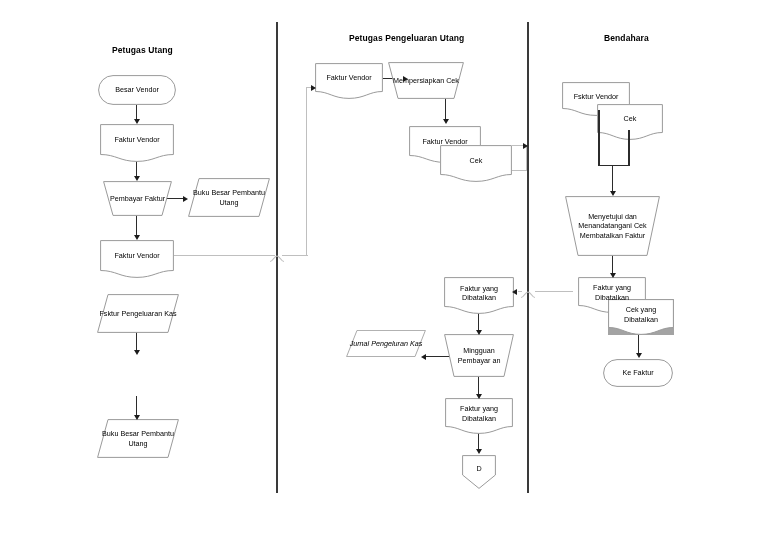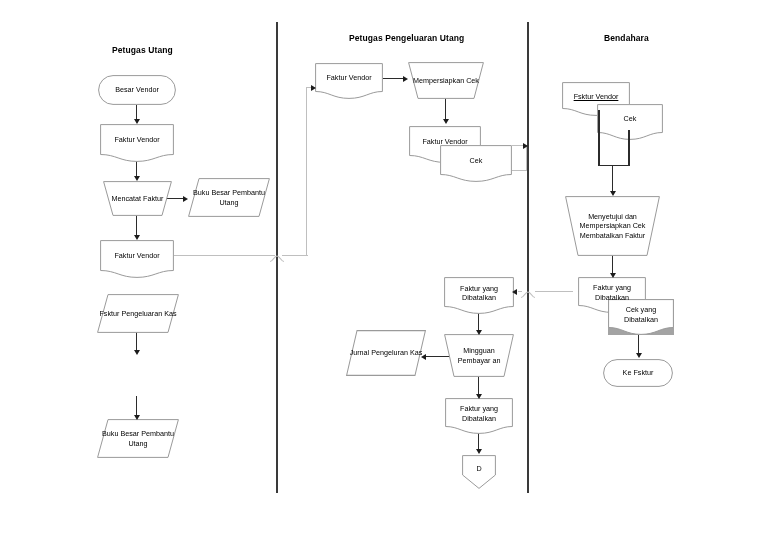--- a/index.html
+++ b/index.html
@@ -47,21 +47,21 @@
     <span class="lbl" style="margin-top:-6px;">Faktur Vendor</span>
   </div>
 
   <div class="conn dark" style="left:136px;top:155px;width:1.4px;height:24px;"></div>
   <div class="arrow down" style="left:133.5px;top:176px;"></div>
 
   <div class="node" style="left:103px;top:181px;width:69px;height:35px;">
     <svg viewBox="0 0 69 35" preserveAspectRatio="none">
       <path d="M0.6,0.6 L68.4,0.6 L59,34.4 L10,34.4 Z" fill="#fff" stroke="#9a9a9a" stroke-width="1"></path>
     </svg>
-    <span class="lbl">Mencatat Faktur</span>
+    <span class="lbl">Pembayar Faktur</span>
   </div>
 
   <div class="conn dark" style="left:160px;top:198px;width:25px;height:1.4px;"></div>
   <div class="arrow right" style="left:183px;top:195.5px;"></div>
 
   <div class="node" style="left:188px;top:178px;width:82px;height:39px;">
     <svg viewBox="0 0 82 39" preserveAspectRatio="none">
       <path d="M11,0.6 L81.4,0.6 L71,38.4 L0.6,38.4 Z" fill="#fff" stroke="#9a9a9a" stroke-width="1"></path>
     </svg>
     <span class="lbl">Buku Besar Pembantu Utang</span>
@@ -112,21 +112,21 @@
   <div class="node" style="left:315px;top:63px;width:68px;height:36px;">
     <svg viewBox="0 0 68 36" preserveAspectRatio="none">
       <path d="M0.6,0.6 L67.4,0.6 L67.4,28.5 C54,28.5 50,35.4 34,35.4 C18,35.4 14,28.5 0.6,28.5 Z" fill="#fff" stroke="#9a9a9a" stroke-width="1"></path>
     </svg>
     <span class="lbl" style="margin-top:-6px;">Faktur Vendor</span>
   </div>
 
   <div class="conn dark" style="left:383px;top:78px;width:22px;height:1.4px;"></div>
   <div class="arrow right" style="left:403px;top:75.5px;"></div>
 
-  <div class="node" style="left:408px;top:62px;width:76px;height:37px;">
+  <div class="node" style="left:388px;top:62px;width:76px;height:37px;">
     <svg viewBox="0 0 76 37" preserveAspectRatio="none">
       <path d="M0.6,0.6 L75.4,0.6 L66,36.4 L10,36.4 Z" fill="#fff" stroke="#9a9a9a" stroke-width="1"></path>
     </svg>
     <span class="lbl">Mempersiapkan Cek</span>
   </div>
 
   <div class="conn dark" style="left:445px;top:98px;width:1.4px;height:24px;"></div>
   <div class="arrow down" style="left:442.5px;top:119px;"></div>
 
   <div class="node" style="left:409px;top:126px;width:72px;height:37px;">
@@ -161,21 +161,21 @@
   <div class="node" style="left:444px;top:334px;width:70px;height:43px;">
     <svg viewBox="0 0 70 43" preserveAspectRatio="none">
       <path d="M0.6,0.6 L69.4,0.6 L60,42.4 L10,42.4 Z" fill="#fff" stroke="#9a9a9a" stroke-width="1"></path>
     </svg>
     <span class="lbl">Mingguan Pembayar an</span>
   </div>
 
   <div class="conn dark" style="left:425px;top:356px;width:24px;height:1.4px;"></div>
   <div class="arrow left" style="left:421px;top:353.5px;"></div>
 
-  <div class="node" style="left:346px;top:330px;width:80px;height:46px;">
+  <div class="node" style="left:346px;top:330px;width:80px;height:27px;font-style:italic;">
     <svg viewBox="0 0 80 39" preserveAspectRatio="none">
       <path d="M11,0.6 L79.4,0.6 L69,38.4 L0.6,38.4 Z" fill="#fff" stroke="#9a9a9a" stroke-width="1"></path>
     </svg>
     <span class="lbl">Jurnal Pengeluran Kas</span>
   </div>
 
   <div class="conn dark" style="left:478px;top:376px;width:1.4px;height:21px;"></div>
   <div class="arrow down" style="left:475.5px;top:394px;"></div>
 
   <div class="node" style="left:445px;top:398px;width:68px;height:36px;">
@@ -192,41 +192,41 @@
     <svg viewBox="0 0 34 34" preserveAspectRatio="none">
       <path d="M0.6,0.6 L33.4,0.6 L33.4,20 L17,33.4 L0.6,20 Z" fill="#fff" stroke="#9a9a9a" stroke-width="1"></path>
     </svg>
     <span class="lbl" style="margin-top:-7px;">D</span>
   </div>
 
   <div class="node" style="left:562px;top:82px;width:68px;height:34px;">
     <svg viewBox="0 0 68 34" preserveAspectRatio="none">
       <path d="M0.6,0.6 L67.4,0.6 L67.4,26.5 C54,26.5 50,33.4 34,33.4 C18,33.4 14,26.5 0.6,26.5 Z" fill="#fff" stroke="#9a9a9a" stroke-width="1"></path>
     </svg>
-    <span class="lbl" style="margin-top:-5px;text-decoration:underline;">Fsktur Vendor</span>
+    <span class="lbl" style="margin-top:-5px;">Fsktur Vendor</span>
   </div>
 
   <div class="node" style="left:597px;top:104px;width:66px;height:36px;background:#fff;z-index:2;">
     <svg viewBox="0 0 66 36" preserveAspectRatio="none">
       <path d="M0.6,0.6 L65.4,0.6 L65.4,28.5 C52,28.5 48,35.4 33,35.4 C18,35.4 14,28.5 0.6,28.5 Z" fill="#fff" stroke="#9a9a9a" stroke-width="1"></path>
     </svg>
     <span class="lbl" style="margin-top:-6px;">Cek</span>
   </div>
 
   <div class="conn dark" style="left:598px;top:110px;width:1.8px;height:56px;z-index:3;"></div>
   <div class="conn dark" style="left:598px;top:164.5px;width:32px;height:1.8px;z-index:3;"></div>
   <div class="conn dark" style="left:628px;top:130px;width:1.8px;height:36px;z-index:3;"></div>
   <div class="conn dark" style="left:612px;top:165px;width:1.4px;height:29px;"></div>
   <div class="arrow down" style="left:609.5px;top:191px;"></div>
 
   <div class="node" style="left:565px;top:196px;width:95px;height:60px;">
     <svg viewBox="0 0 95 60" preserveAspectRatio="none">
       <path d="M0.6,0.6 L94.4,0.6 L82,59.4 L13,59.4 Z" fill="#fff" stroke="#9a9a9a" stroke-width="1"></path>
     </svg>
-    <span class="lbl">Menyetujui dan Mempersiapkan Cek Membatalkan Faktur</span>
+    <span class="lbl">Menyetujui dan Menandatangani Cek Membatalkan Faktur</span>
   </div>
 
   <div class="conn dark" style="left:612px;top:255px;width:1.4px;height:21px;"></div>
   <div class="arrow down" style="left:609.5px;top:273px;"></div>
 
   <div class="node" style="left:578px;top:277px;width:68px;height:36px;">
     <svg viewBox="0 0 68 36" preserveAspectRatio="none">
       <path d="M0.6,0.6 L67.4,0.6 L67.4,28.5 C54,28.5 50,35.4 34,35.4 C18,35.4 14,28.5 0.6,28.5 Z" fill="#fff" stroke="#9a9a9a" stroke-width="1"></path>
     </svg>
     <span class="lbl" style="margin-top:-5px;">Faktur yang Dibatalkan</span>
@@ -249,16 +249,16 @@
   <div class="conn" style="left:518px;top:291px;width:4px;height:1.2px;"></div>
   <div class="arrow left" style="left:512px;top:288.5px;"></div>
 
   <div class="conn dark" style="left:638px;top:332px;width:1.4px;height:24px;"></div>
   <div class="arrow down" style="left:635.5px;top:353px;"></div>
 
   <div class="node" style="left:603px;top:359px;width:70px;height:28px;">
     <svg viewBox="0 0 70 28" preserveAspectRatio="none">
       <rect x="0.6" y="0.6" width="68.8" height="26.8" rx="13.4" ry="13.4" fill="#fff" stroke="#9a9a9a" stroke-width="1"></rect>
     </svg>
-    <span class="lbl">Ke Fsktur</span>
+    <span class="lbl">Ke Faktur</span>
   </div>
 
 </div>
 
 </body></html>

